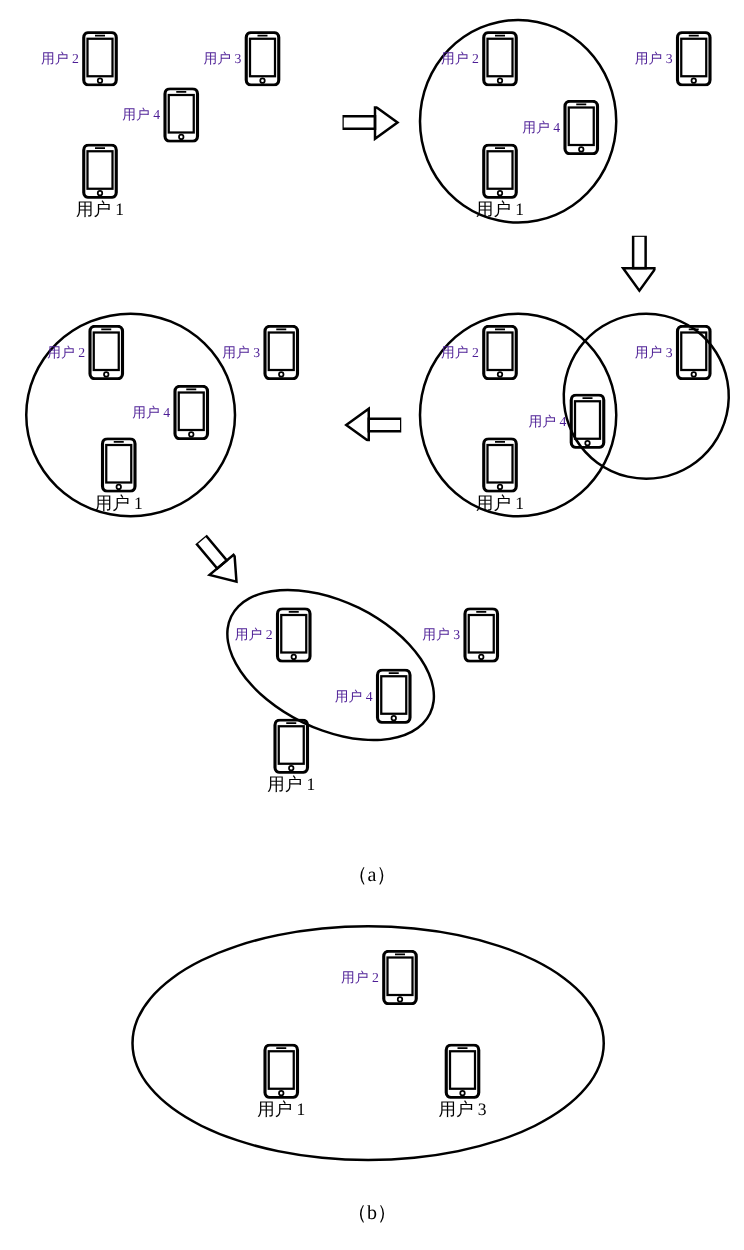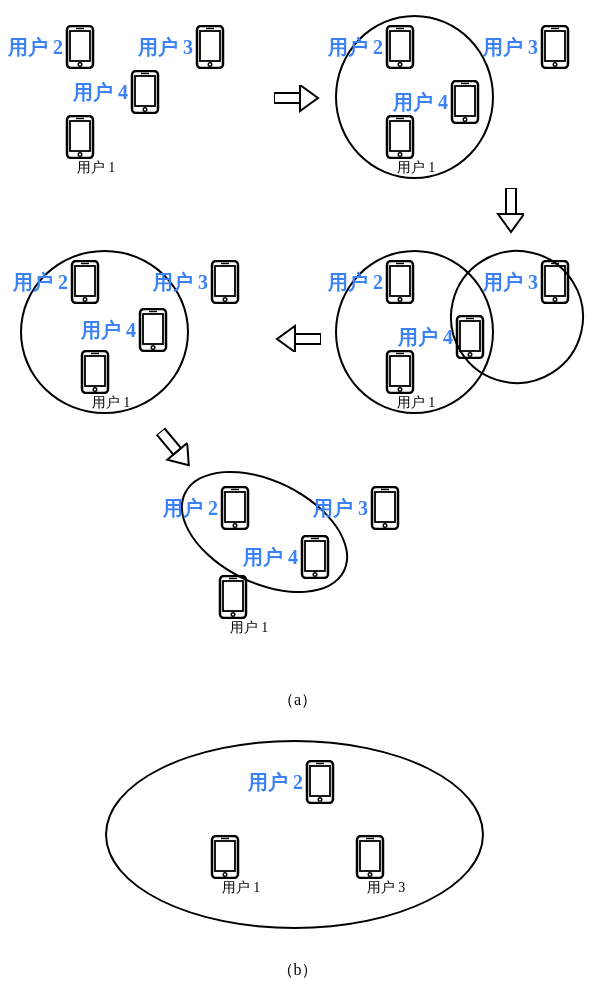--- a/index.html
+++ b/index.html
@@ -18,33 +18,31 @@
     position: absolute;
     display: flex;
     align-items: center;
   }
   .user .label-left {
     position: absolute;
     right: 32px;
     top: 50%;
     transform: translateY(-50%);
     white-space: nowrap;
-    font-size: 20px;
-    color: #3b82f6;
-    font-weight: bold;
+    font-size: 11px;
+    color: #4c1d95;
   }
   .user .label-below {
     position: absolute;
     left: 50%;
     top: 44px;
     transform: translateX(-50%);
     white-space: nowrap;
     font-size: 14px;
     color: #000;
-    margin-left: 16px;
   }
   .phone {
     width: 30px;
     height: 44px;
   }
   .group-ellipse {
     position: absolute;
     border: 2px solid #000;
     border-radius: 50%;
   }

